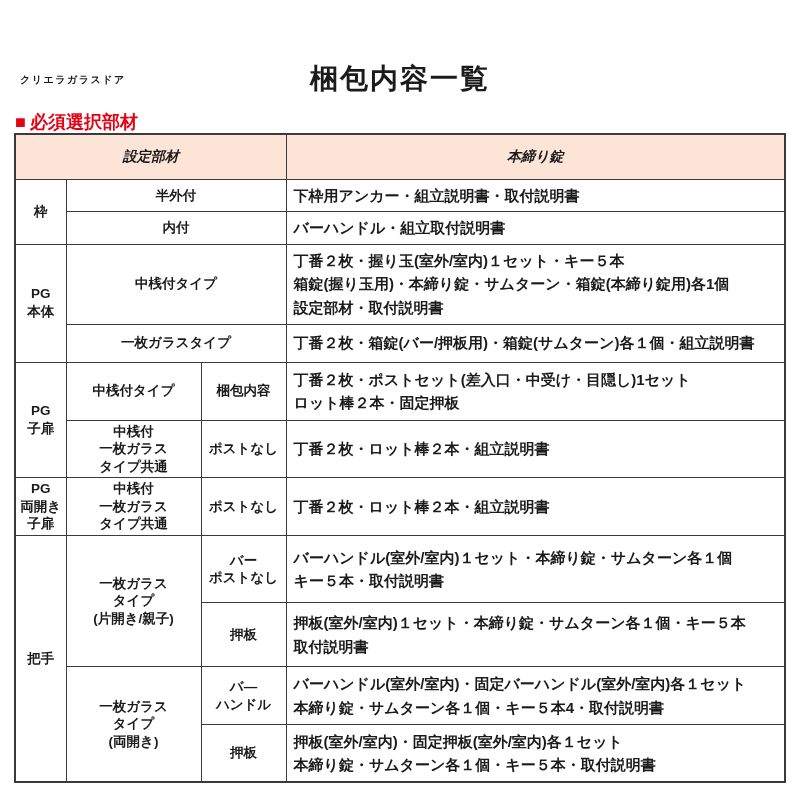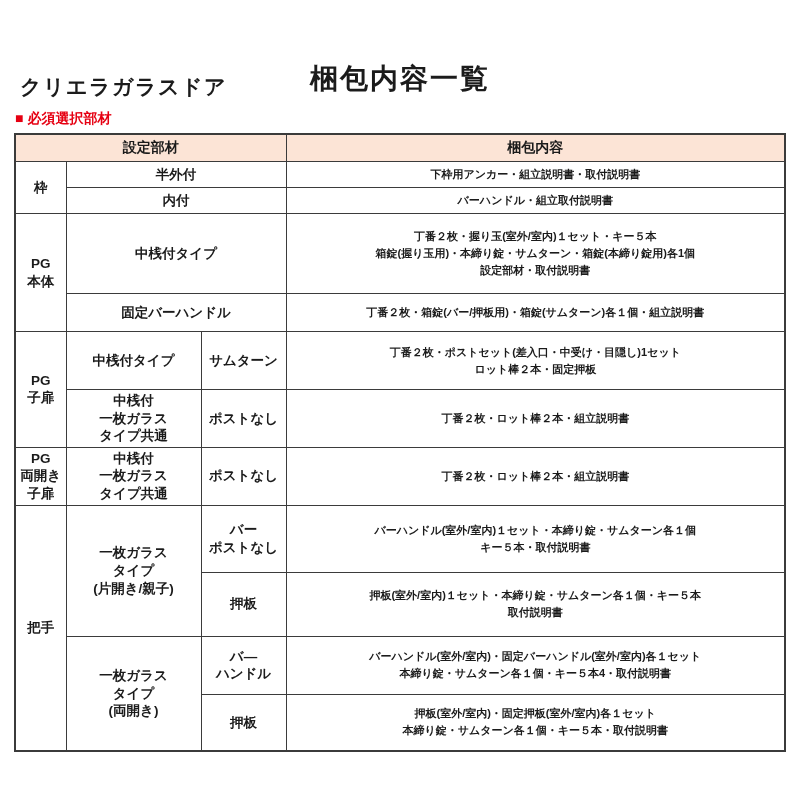--- a/index.html
+++ b/index.html
@@ -8,37 +8,37 @@
     background: #ffffff;
     font-family: "Liberation Sans", "DejaVu Sans", sans-serif;
     font-weight: 700;
     color: #1b1b1b;
     position: relative;
   }
   .product-name {
     position: absolute;
     left: 20px;
     top: 73px;
-    font-size: 21px;
+    font-size: 10px;
     letter-spacing: 1.5px;
   }
   .page-title {
     position: absolute;
     left: 0;
     right: 0;
     top: 60px;
     text-align: center;
     font-size: 28px;
     letter-spacing: 2px;
   }
   .note {
     position: absolute;
     left: 15px;
     top: 110px;
-    font-size: 14px;
+    font-size: 18px;
     color: var(--accent-red, #e60012);
   }
   .note .red-square { margin-right: 4px; }
   table.packing {
     position: absolute;
     left: 14px;
     top: 133px;
     width: 772px;
     border-collapse: collapse;
     table-layout: fixed;
@@ -47,32 +47,33 @@
   .packing th, .packing td {
     border: 1px solid var(--border-color, #3b3b3b);
     white-space: pre-line;
     vertical-align: middle;
     font-weight: 700;
   }
   .packing thead th {
     background: var(--header-bg, #fce4d6);
     font-size: 14px;
     height: 23px;
-    padding: 4px 0;
+    padding: 13px 0;
     text-align: center;
+    font-style: italic;
   }
   .packing tbody th {
     font-size: 13.5px;
     text-align: center;
     padding: 2px 1px;
     line-height: 1.3;
   }
   .packing tbody td {
-    font-size: 11px;
-    text-align: center;
+    font-size: 15px;
+    text-align: left;
     padding: 4px 7px;
     line-height: 1.55;
   }
   .packing tbody tr:nth-child(1)  { height: 26px; }
   .packing tbody tr:nth-child(2)  { height: 25px; }
   .packing tbody tr:nth-child(3)  { height: 80px; }
   .packing tbody tr:nth-child(4)  { height: 38px; }
   .packing tbody tr:nth-child(5)  { height: 58px; }
   .packing tbody tr:nth-child(6)  { height: 48px; }
   .packing tbody tr:nth-child(7)  { height: 58px; }
@@ -95,21 +96,21 @@
   <table class="packing">
     <colgroup>
       <col style="width:51px">
       <col style="width:135px">
       <col style="width:85px">
       <col>
     </colgroup>
     <thead>
       <tr>
         <th colspan="3">設定部材</th>
-        <th>梱包内容</th>
+        <th>本締り錠</th>
       </tr>
     </thead>
     <tbody>
         <tr>
           <th rowspan="2">枠</th>
           <th colspan="2">半外付</th>
           <td>下枠用アンカー・組立説明書・取付説明書</td>
         </tr>
         <tr>
           <th colspan="2">内付</th>
@@ -117,28 +118,28 @@
         </tr>
         <tr>
           <th rowspan="2">PG
 本体</th>
           <th colspan="2">中桟付タイプ</th>
           <td>丁番２枚・握り玉(室外/室内)１セット・キー５本
 箱錠(握り玉用)・本締り錠・サムターン・箱錠(本締り錠用)各1個
 設定部材・取付説明書</td>
         </tr>
         <tr>
-          <th colspan="2">固定バーハンドル</th>
+          <th colspan="2">一枚ガラスタイプ</th>
           <td>丁番２枚・箱錠(バー/押板用)・箱錠(サムターン)各１個・組立説明書</td>
         </tr>
         <tr>
           <th rowspan="2">PG
 子扉</th>
           <th>中桟付タイプ</th>
-          <th>サムターン</th>
+          <th>梱包内容</th>
           <td>丁番２枚・ポストセット(差入口・中受け・目隠し)1セット
 ロット棒２本・固定押板</td>
         </tr>
         <tr>
           <th>中桟付
 一枚ガラス
 タイプ共通</th>
           <th>ポストなし</th>
           <td>丁番２枚・ロット棒２本・組立説明書</td>
         </tr>

